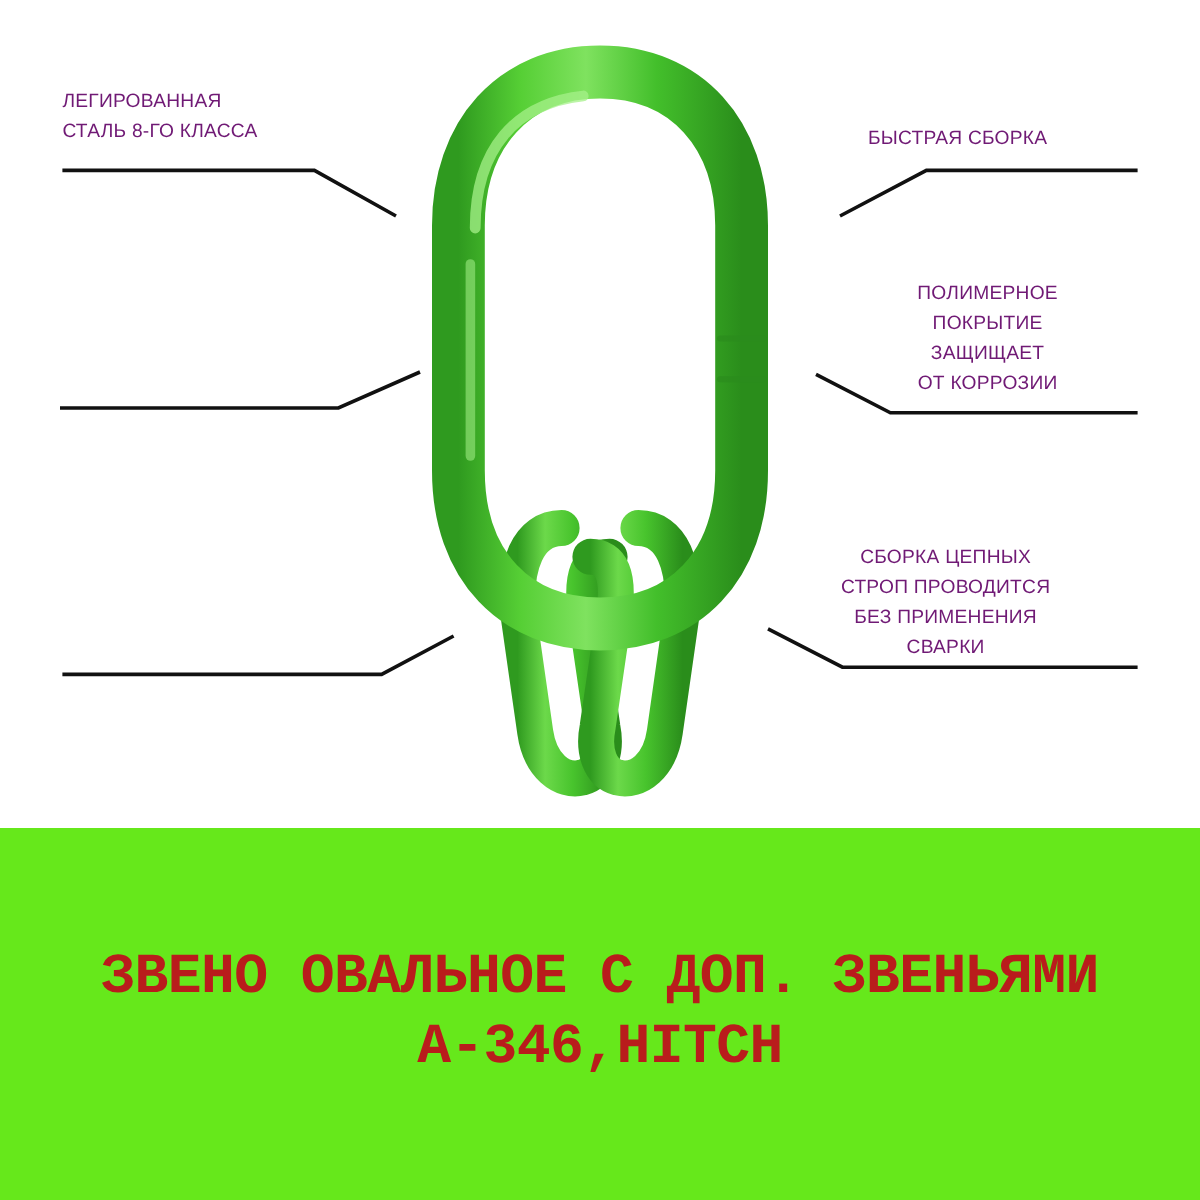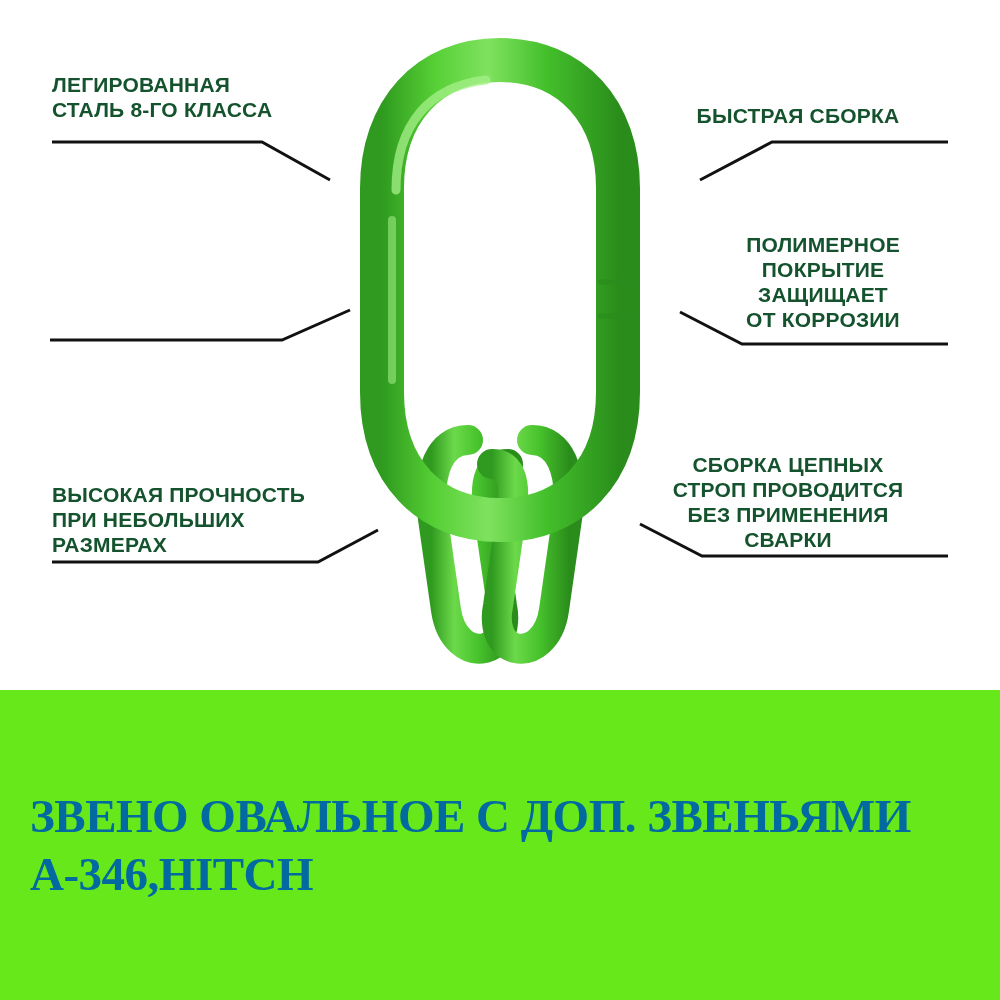--- a/index.html
+++ b/index.html
@@ -30,23 +30,23 @@
   }
   .link-svg {
     position: absolute;
     left: 300px;
     top: 20px;
   }
 
   
   .callout {
     position: absolute;
-    color: #14532d;
-    font-weight: bold;
-    font-size: 21px;
+    color: #701a75;
+    font-weight: normal;
+    font-size: 16px;
     line-height: 25px;
     letter-spacing: 0.2px;
     text-transform: uppercase;
     white-space: pre-line;
   }
   .callout.left  { text-align: left; }
   .callout.right { text-align: center; }
 
   .c1 { left: 52px;  top: 72px;  width: 300px; }
   .c2 { left: 50px;  top: 256px; width: 280px; }
@@ -72,23 +72,23 @@
     bottom: 0;
     width: 1000px;
     height: 310px;
     background: #66e81b;
     display: flex;
     align-items: center;
     justify-content: center;
   }
   .banner-title {
     width: 940px;
-    text-align: left;
-    color: #0369a1;
-    font-family: Liberation Serif, serif;
+    text-align: center;
+    color: #b91c1c;
+    font-family: Liberation Mono, monospace;
     font-weight: bold;
     font-size: 47px;
     line-height: 58px;
     letter-spacing: -0.5px;
     text-transform: uppercase;
     white-space: pre-line;
   }
 </style>
 </head>
 <body>
@@ -160,23 +160,20 @@
         <path d="M50 340 L 282 340 L 350 310"></path>
         <path d="M52 562 L 318 562 L 378 530"></path>
         <path d="M948 142 L 772 142 L 700 180"></path>
         <path d="M948 344 L 742 344 L 680 312"></path>
         <path d="M948 556 L 702 556 L 640 524"></path>
       </g>
     </svg>
 
     <div class="callout left c1">ЛЕГИРОВАННАЯ
 СТАЛЬ 8-ГО КЛАССА</div>
-    <div class="callout left c3">ВЫСОКАЯ ПРОЧНОСТЬ
-ПРИ НЕБОЛЬШИХ
-РАЗМЕРАХ</div>
     <div class="callout right c4">БЫСТРАЯ СБОРКА</div>
     <div class="callout right c5">ПОЛИМЕРНОЕ
 ПОКРЫТИЕ
 ЗАЩИЩАЕТ
 ОТ КОРРОЗИИ</div>
     <div class="callout right c6">СБОРКА ЦЕПНЫХ
 СТРОП ПРОВОДИТСЯ
 БЕЗ ПРИМЕНЕНИЯ
 СВАРКИ</div>
   </div>

